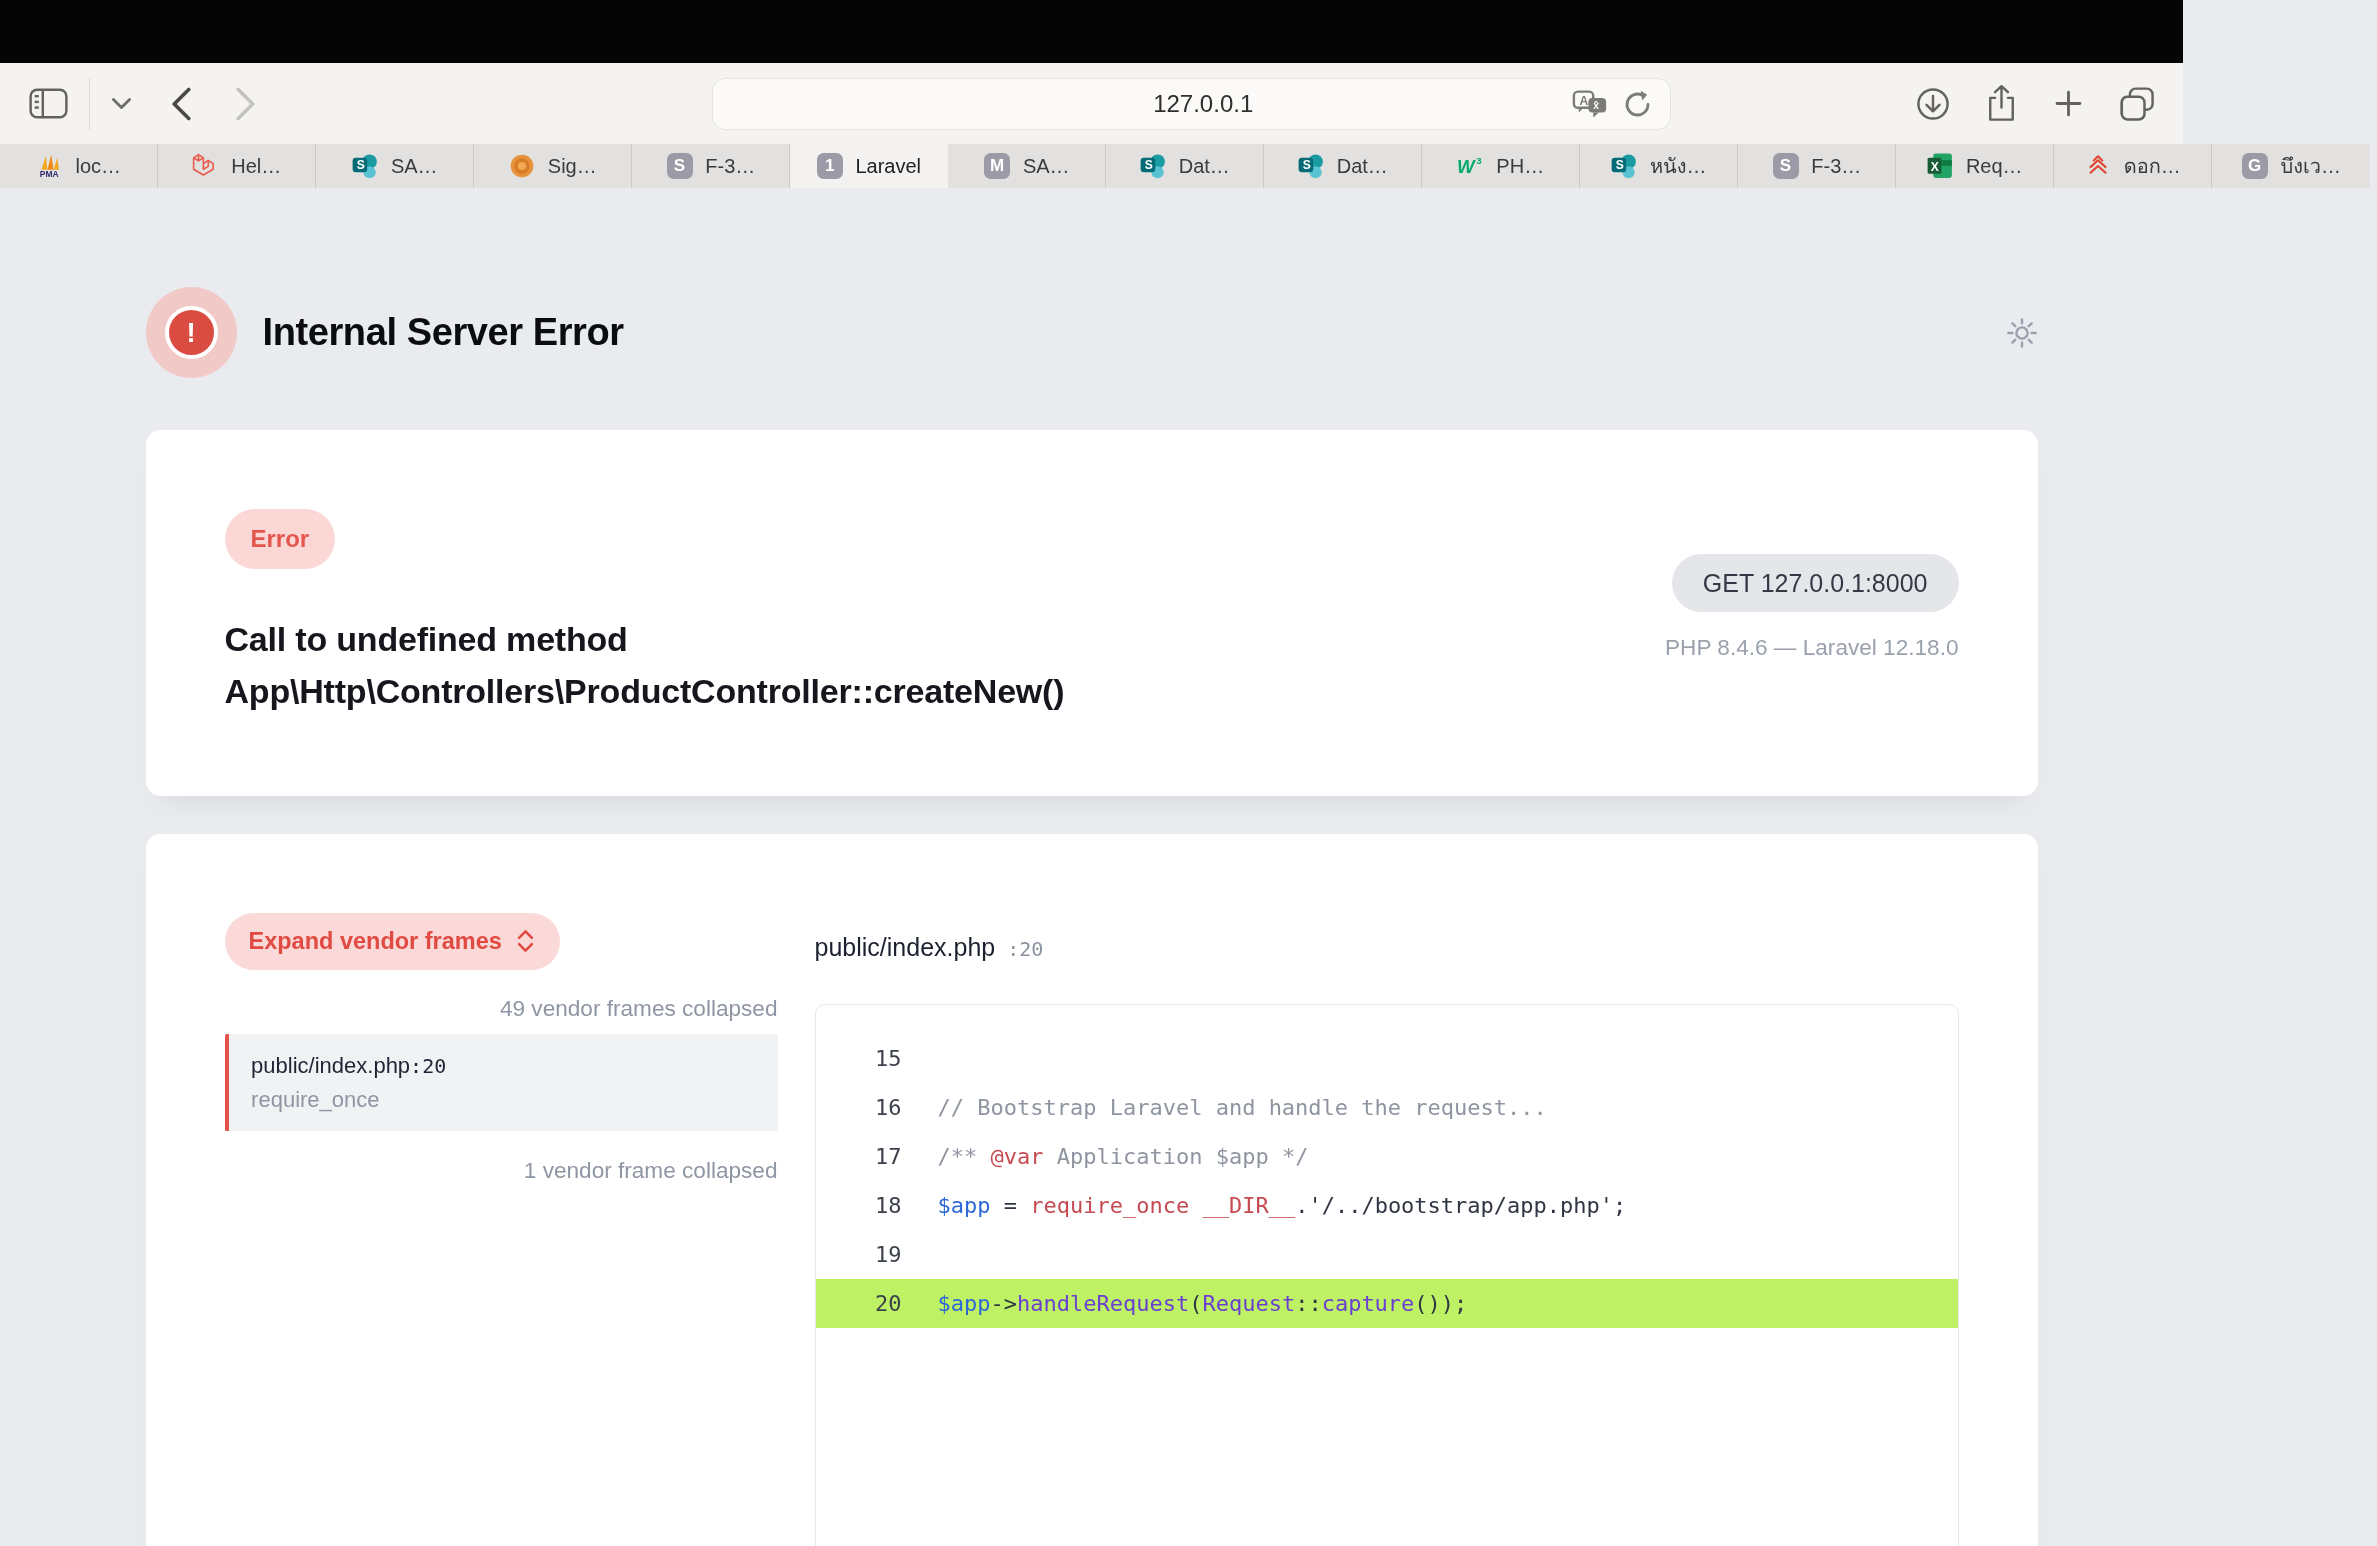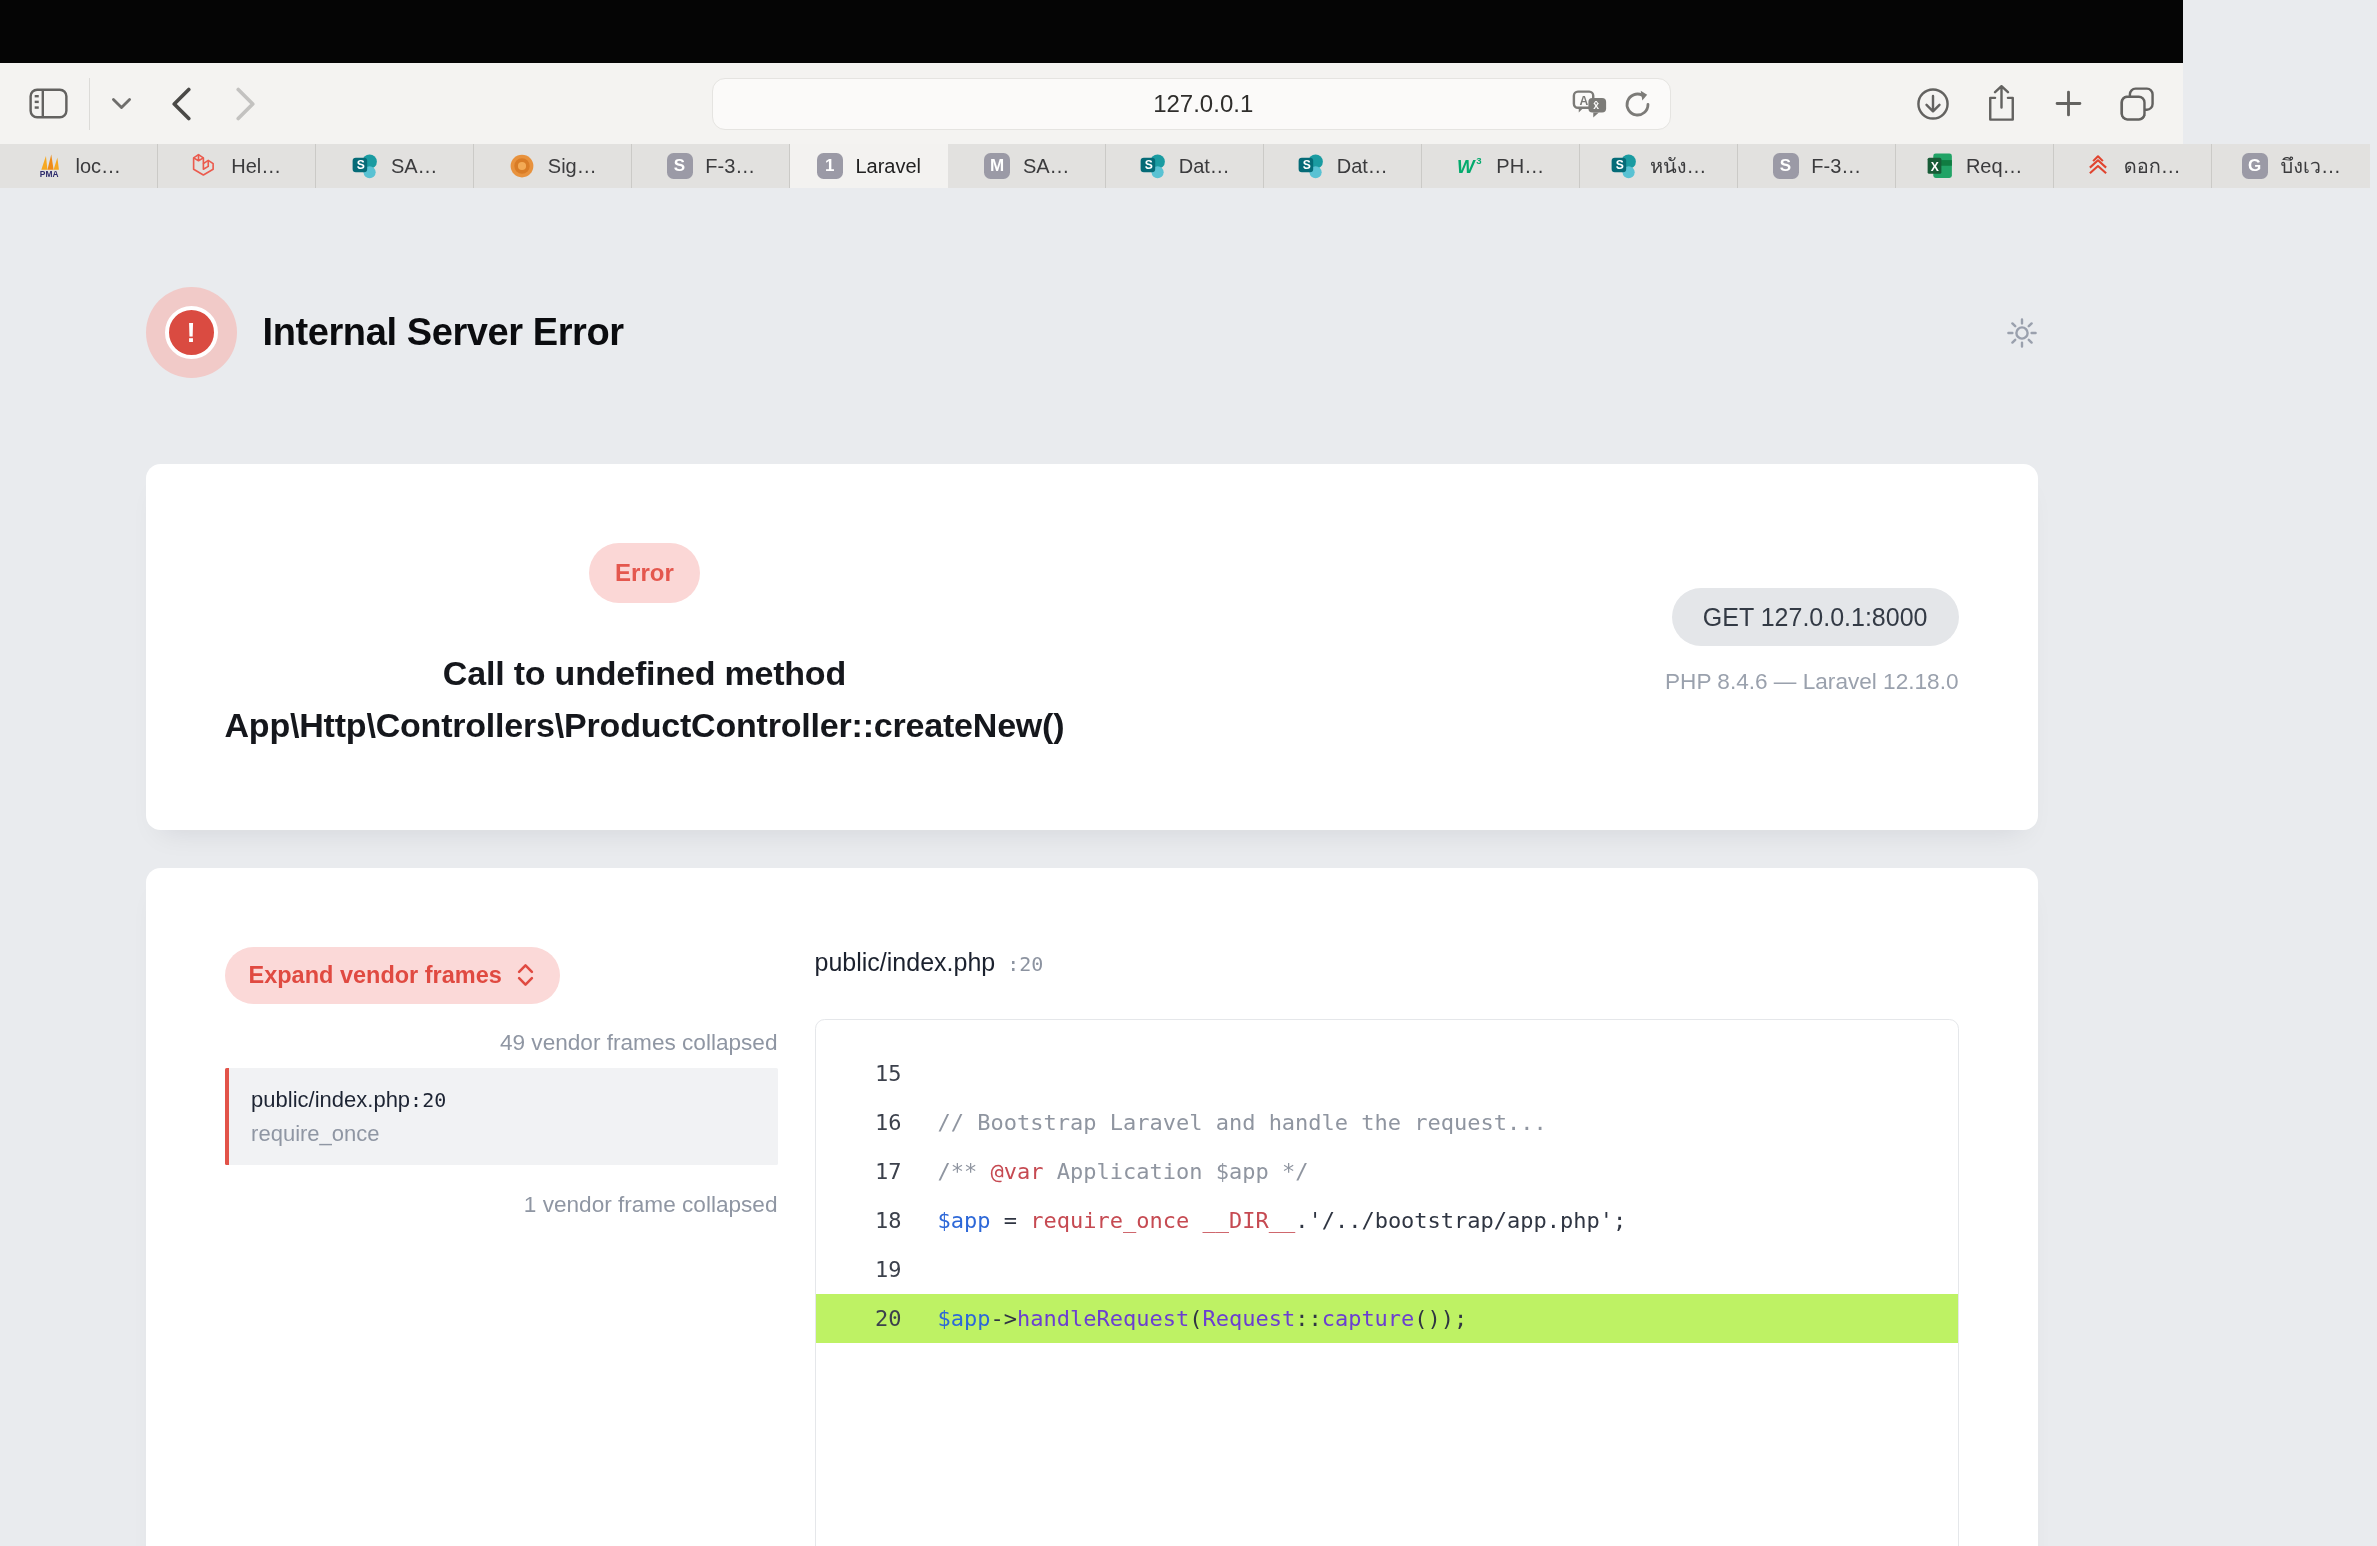--- a/index.html
+++ b/index.html
@@ -39,40 +39,40 @@
 
   .pagehead{display:flex;align-items:center;margin-top:99px;}
   .err-circle{width:91px;height:91px;border-radius:50%;background:#f1cac8;display:flex;
               align-items:center;justify-content:center;flex:none;}
   .err-inner{width:45px;height:45px;border-radius:50%;background:#da4b41;border:4px solid #ffffff;
              color:#fff;font-weight:700;font-size:27.5px;display:flex;align-items:center;justify-content:center;line-height:1;}
   .pagetitle{font-size:38px;font-weight:700;color:#0b0c0f;margin-left:26px;letter-spacing:-0.4px;}
   .theme-toggle{margin-left:auto;display:flex;align-items:center;justify-content:center;}
 
   .card{background:#fff;border-radius:14.6px;box-shadow:0 16px 28px -14.6px rgba(15,23,42,.10);}
-  .card-error{margin-top:86px;padding:79px;display:flex;justify-content:space-between;gap:75px;box-sizing:border-box;min-height:361px;text-align:center;}
+  .card-error{margin-top:52px;padding:79px;display:flex;justify-content:space-between;gap:75px;box-sizing:border-box;min-height:361px;}
   .pill{display:inline-flex;align-items:center;border-radius:808px;}
   .err-badge{background:#fbd7d6;color:#e4574e;font-size:24px;font-weight:600;padding:16px 26px;}
   .err-msg{margin-top:45px;font-size:34px;font-weight:600;color:#15171c;line-height:1.52;letter-spacing:-0.2px;}
   .meta-col{display:flex;flex-direction:column;align-items:flex-end;margin-top:45px;gap:22.6px;flex:none;}
   .req-badge{background:#e4e6e9;color:#333a45;font-size:25px;font-weight:500;padding:14.6px 31px;}
   .versions{color:#9aa1ad;font-size:22.6px;}
 
   .card-trace{margin-top:38px;padding:79px;box-sizing:border-box;height:1132px;
               display:grid;grid-template-columns:553px 1fr;column-gap:37px;align-items:start;}
   .expand-btn{background:#fbd9d8;color:#e04a41;font-size:23.5px;font-weight:600;padding:14.6px 24px;gap:13px;}
   .muted{color:#8f96a3;font-size:22.6px;text-align:right;}
   .collapsed-before{margin-top:26px;}
   .frame-item{margin-top:12px;background:#f1f2f4;border-left:4px solid #e25349;padding:18px 22.6px;border-radius:1.6px;}
   .frame-file{font-size:22px;color:#1d2433;line-height:1.3;}
   .frame-line{font-family:"DejaVu Sans Mono",monospace;font-size:20px;color:#1d2433;}
   .frame-method{margin-top:6.5px;font-size:22px;color:#8f96a3;}
   .collapsed-after{margin-top:27.5px;}
 
-  .snip-head{margin-top:1px;font-size:25px;color:#1b212e;font-weight:500;}
+  .snip-head{margin-top:20px;font-size:25px;color:#1b212e;font-weight:500;}
   .snip-line{font-family:"DejaVu Sans Mono",monospace;font-size:20px;color:#8c93a0;font-weight:400;}
   .code-panel{margin-top:42px;border:1.6px solid #e5e7ea;border-radius:9.7px;background:#fff;
               padding-top:29px;height:752px;box-sizing:border-box;overflow:hidden;}
   .crow{height:49px;display:flex;align-items:center;font-family:"DejaVu Sans Mono",monospace;font-size:22px;}
   .crow.hl{background:#bef264;}
   .lno{width:86px;text-align:right;padding-right:36px;color:#3c414c;flex:none;}
   .ccode{white-space:pre;}
   .tk-plain{color:#2f3542;}
   .tk-comment{color:#8f95a0;}
   .tk-red{color:#c64a52;}

